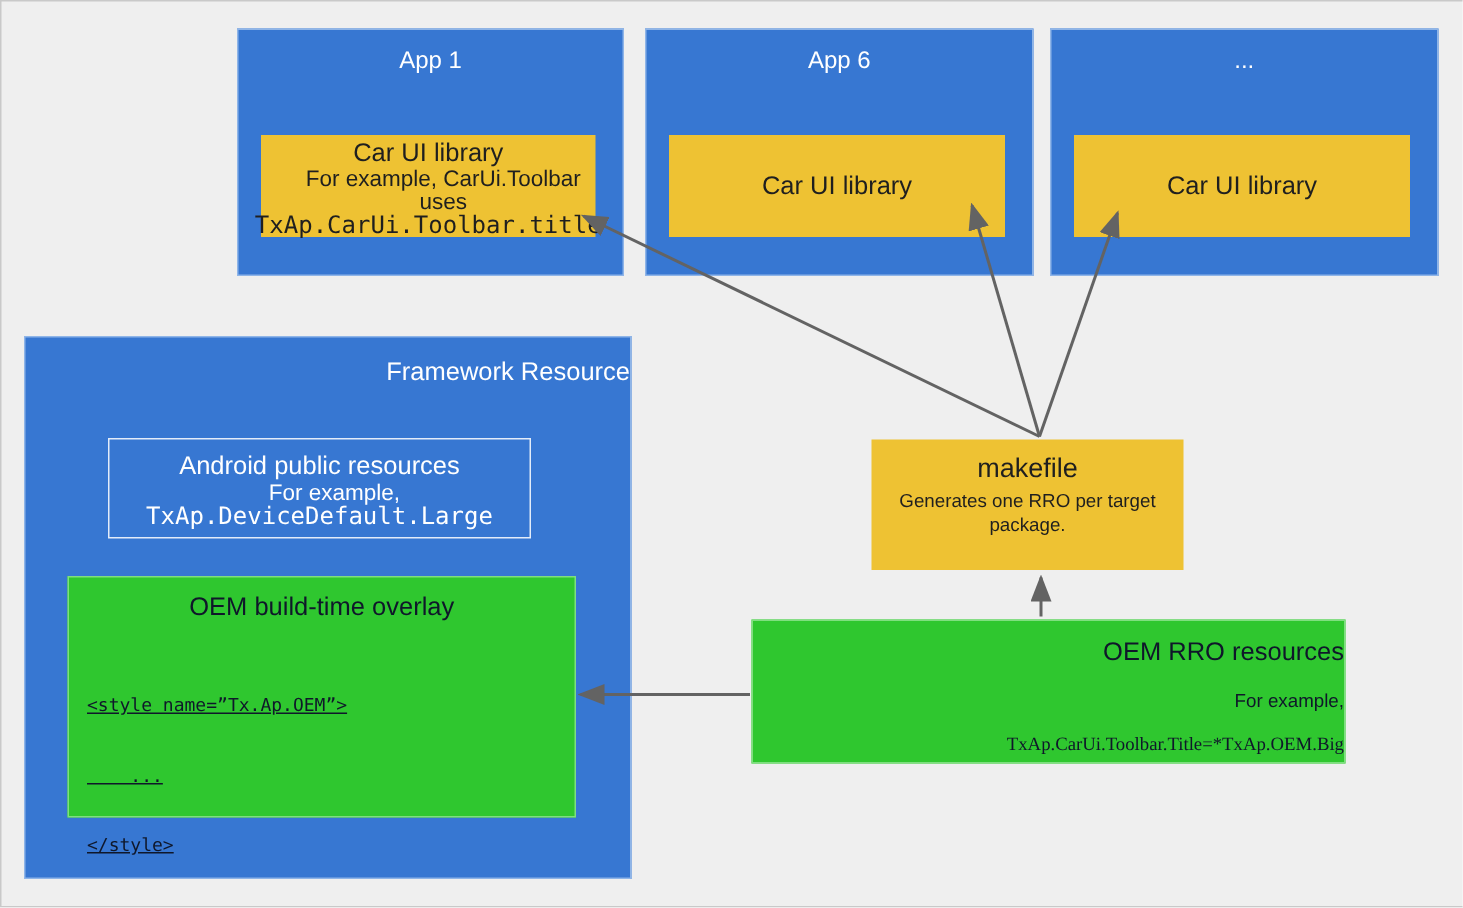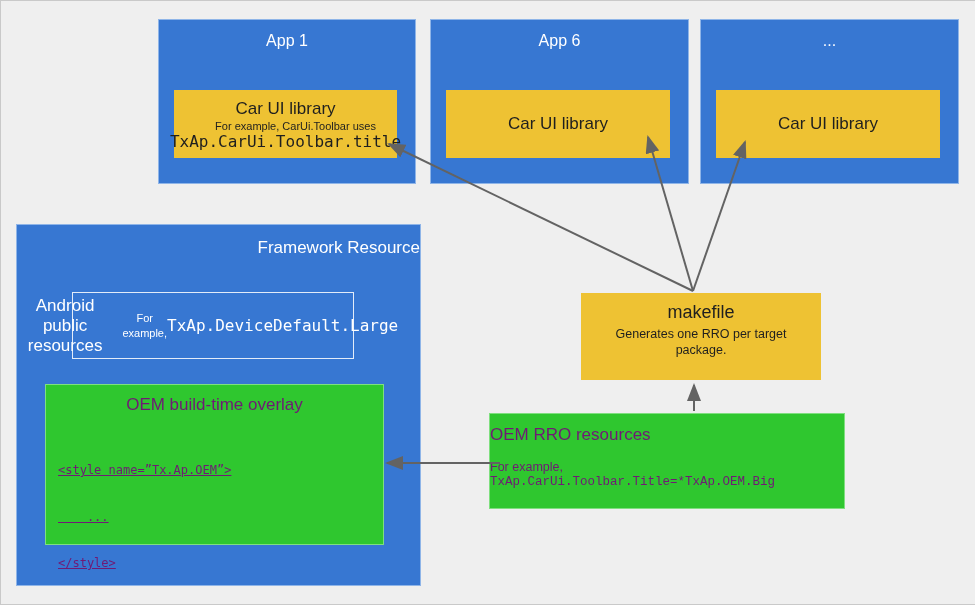--- a/index.html
+++ b/index.html
@@ -6,64 +6,64 @@
   .canvas{
     position:relative;width:973px;height:603px;
     background:#efefef;border:1px solid #c9c9c9;
     font-family:"Liberation Sans",sans-serif;
     overflow:hidden;
     padding-left:24px;
   }
   .box{position:absolute;box-sizing:border-box;}
   .blue{background:#3777d2;border:1px solid #8fb5e8;color:#ffffff;}
   .yellow{background:#eec233;color:#1f1f1f;}
-  .green{background:#2fc72f;border:1px solid #7fdf7f;color:#701a75;}
+  .green{background:#2fc72f;border:1px solid #7fdf7f;color:#0f172a;}
 
   
   .app1{left:157px;top:18px;width:258px;height:165px;}
   .app2{left:429px;top:18px;width:259px;height:165px;}
   .app3{left:699px;top:18px;width:259px;height:165px;}
   .app-title{text-align:center;margin-top:12px;font-size:16px;}
   .carui{
     position:absolute;left:15px;right:18px;top:70px;height:68px;
     display:flex;flex-direction:column;align-items:center;justify-content:center;
     text-align:center;
   }
   .carui-title{font-size:17px;line-height:20px;}
-  .small{font-size:11px;line-height:15px;margin-left:20px;}
+  .small{font-size:15px;line-height:15px;margin-left:20px;}
   .mono{font-family:"DejaVu Sans Mono",monospace;font-size:16px;line-height:15px;}
 
   
   .framework{left:15px;top:223px;width:405px;height:362px;}
   .fw-title{text-align:right;margin-top:13px;font-size:17px;}
   .android-pub{
     position:absolute;left:55px;top:67px;width:282px;height:67px;
     border:1px solid #e3ecf9;
-    display:flex;flex-direction:row;align-items:center;justify-content:center;
+    display:flex;flex-direction:column;align-items:center;justify-content:center;
     text-align:center;
   }
   .android-pub-title{font-size:17px;line-height:20px;}
   .oem-overlay{position:absolute;left:28px;top:159px;width:339px;height:161px;}
   .overlay-title{text-align:center;margin-top:10px;font-size:17px;}
   .code{
     white-space:pre;font-family:"DejaVu Sans Mono",monospace;
     font-size:12px;line-height:15.5px;margin:17px 0 0 12px;
   }
   .code span{display:block;text-decoration:underline;}
 
   
-  .makefile{left:580px;top:292px;width:240px;height:87px;text-align:center;}
+  .makefile{left:580px;top:292px;width:208px;height:87px;text-align:center;}
   .makefile-title{margin-top:9px;font-size:18px;}
   .makefile-desc{font-size:12.5px;line-height:16px;margin:3px 16px 1px;}
 
   
-  .oemrro{left:488px;top:412px;width:356px;height:96px;text-align:left;}
+  .oemrro{left:500px;top:412px;width:396px;height:96px;text-align:right;}
   .oemrro-title{margin-top:11px;font-size:17px;}
   .oemrro-example{font-size:12.5px;line-height:15px;margin-top:15px;}
-  .oemrro-code{font-family:Liberation Mono, monospace;font-size:12.5px;margin-top:0;}
+  .oemrro-code{font-family:Liberation Serif, serif;font-size:12.5px;margin-top:14px;}
 
   .arrows{position:absolute;left:0;top:0;pointer-events:none;}
 </style>
 </head>
 <body>
 
 <div class="canvas">
 
   <div class="box blue app1">
     <div class="app-title">App 1</div>

